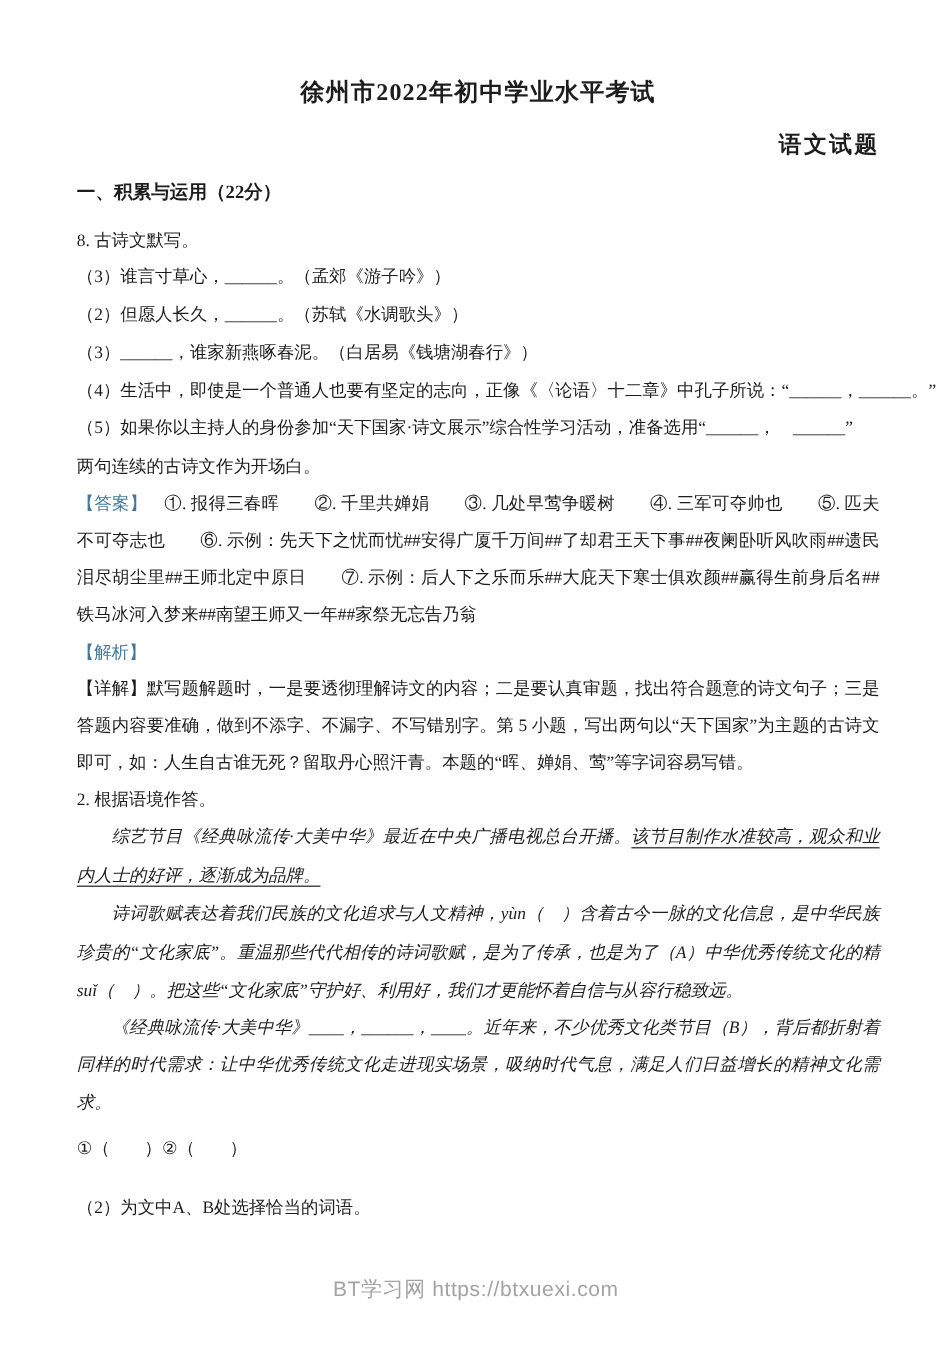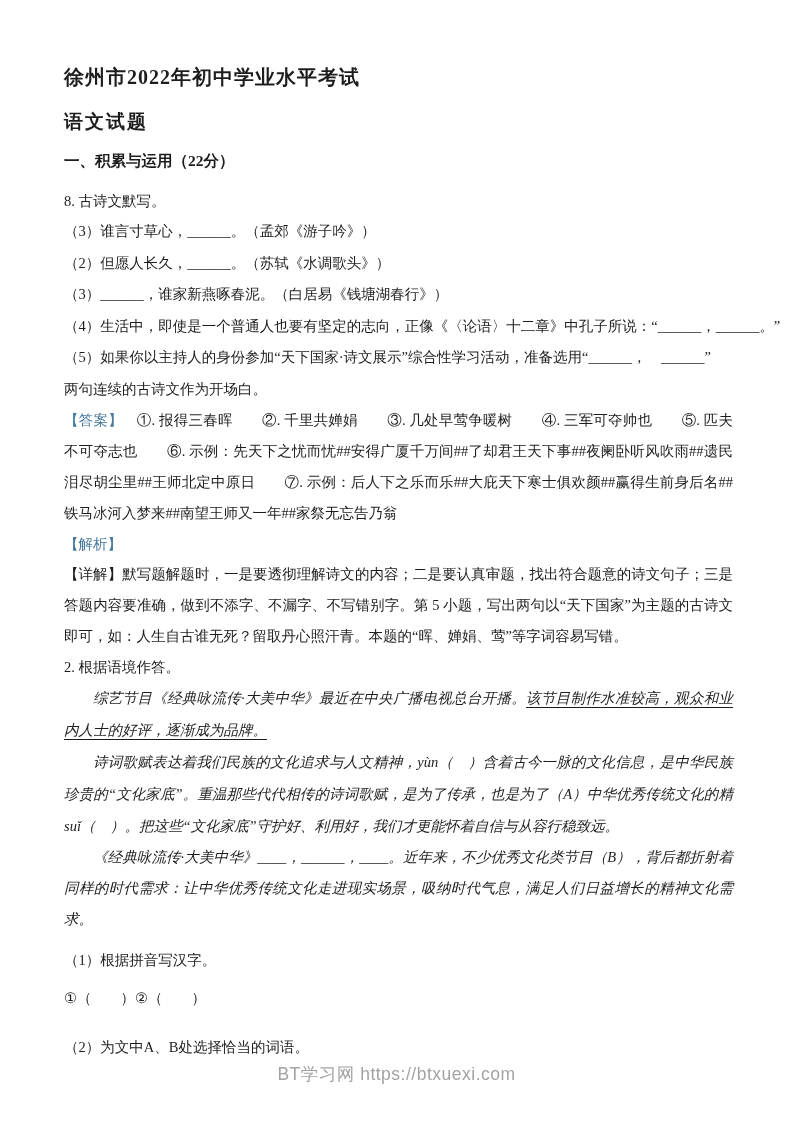--- a/index.html
+++ b/index.html
@@ -8,25 +8,25 @@
     width: 793px; height: 1122px;
     background: #ffffff;
     position: relative;
     font-family: "Liberation Serif", "DejaVu Serif", serif;
     color: #1d1d1d;
     overflow: hidden;
   }
   .page { position: absolute; inset: 0; padding: 64px 60px 0 64px; }
 
   .doc-title {
-    font-size: 20px; font-weight: bold;
+    text-align: center; font-size: 20px; font-weight: bold;
     line-height: 26px; letter-spacing: 1px;
   }
   .doc-subtitle {
-    text-align: left; font-size: 19px; font-weight: bold;
+    text-align: right; font-size: 19px; font-weight: bold;
     line-height: 28px; margin-top: 18px; letter-spacing: 2px;
   }
   .section-heading {
     font-size: 15.5px; font-weight: bold; line-height: 30px; margin-top: 10px;
   }
   .para {
     font-size: 14.5px; margin: 0; text-align: justify;
   }
   .stem { line-height: 30px; margin-top: 10px; }
   .q1-item { line-height: 31.5px; white-space: nowrap; }
@@ -87,19 +87,18 @@
   <p class="para q2-stem">2. 根据语境作答。</p>
 
   <p class="para kai indent p-wide">
     <span>综艺节目《经典咏流传·大美中华》最近在中央广播电视总台开播。</span><span class="ul-sentence">该节目制作水准较高，观众和业内人士的好评，逐渐成为品牌。</span>
   </p>
 
   <p class="para kai indent p-wide">诗词歌赋表达着我们民族的文化追求与人文精神，yùn（　）含着古今一脉的文化信息，是中华民族珍贵的“文化家底”。重温那些代代相传的诗词歌赋，是为了传承，也是为了（A）中华优秀传统文化的精suǐ（　）。把这些“文化家底”守护好、利用好，我们才更能怀着自信与从容行稳致远。</p>
 
   <p class="para kai indent p-mid">《经典咏流传·大美中华》____，______，____。近年来，不少优秀文化类节目（B），背后都折射着同样的时代需求：让中华优秀传统文化走进现实场景，吸纳时代气息，满足人们日益增长的精神文化需求。</p>
 
-  <p class="para sub-line mt10">（1）根据拼音写汉字。</p>
   <p class="para sub-line mt8">①（　　）②（　　）</p>
   <p class="para sub-line mt4">（2）为文中A、B处选择恰当的词语。</p>
 
 </div>
 
 <div class="footer">BT学习网 https://btxuexi.com</div>
 
 </body></html>

